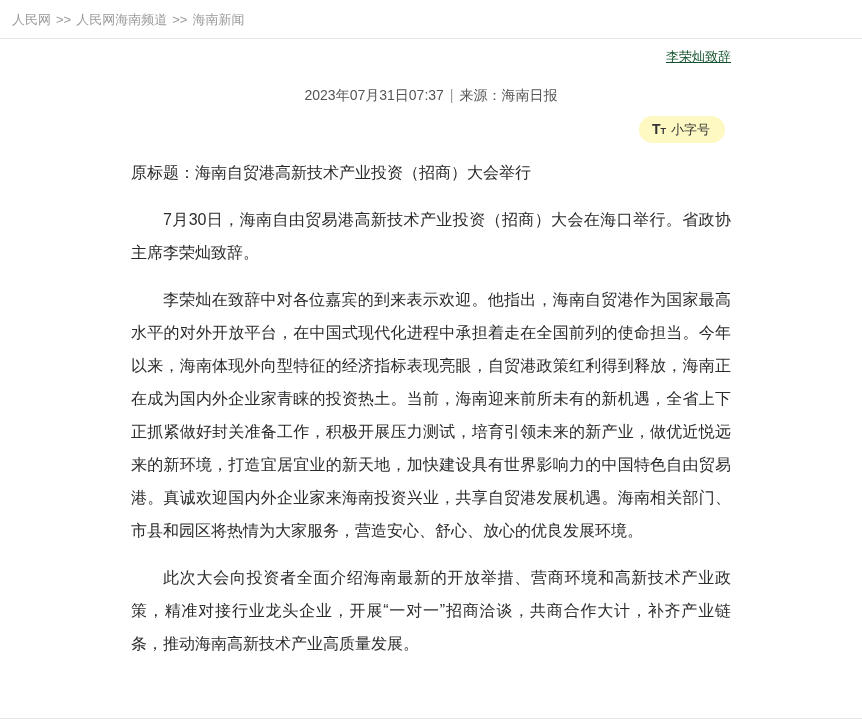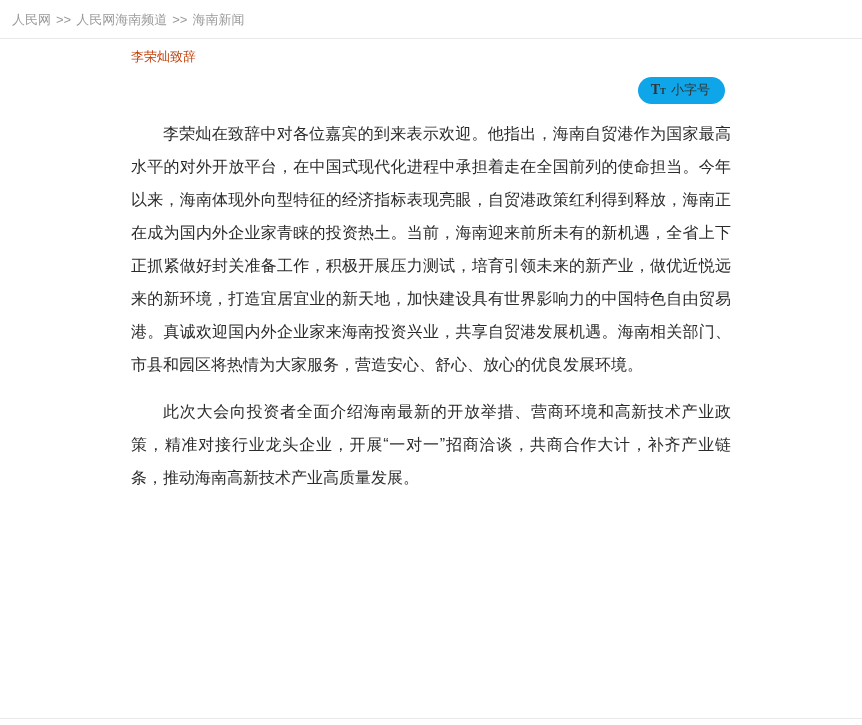--- a/index.html
+++ b/index.html
@@ -38,47 +38,48 @@
     margin-top: 21px;
     font-size: 27px;
     font-weight: bold;
     color: #222222;
     text-align: center;
     letter-spacing: 1px;
     line-height: 1.3;
   }
   .subtitle {
     margin-top: 9px;
-    text-align: left;
+    text-align: right;
     font-size: 13px;
-    color: #c2410c;
+    color: #14532d;
+    text-decoration: underline;
   }
   .meta {
     margin-top: 21px;
     text-align: center;
     font-size: 14px;
     color: #555555;
   }
   .meta .pipe { margin: 0 6px; color: #999; }
   .meta a.source-link { color: #555555; text-decoration: none; cursor: pointer; }
   .toolbar {
     margin-top: 11px;
     text-align: right;
     padding-right: 6px;
   }
   .font-size-pill {
     display: inline-block;
-    background: #0ea5e9;
+    background: #fef9c3;
     border: none;
     border-radius: 14px;
     padding: 5px 15px 5px 13px;
     font-size: 13px;
     color: #333333;
     cursor: pointer;
-    font-family: Liberation Serif, serif;
+    font-family: Liberation Sans, sans-serif;
     line-height: 1.2;
   }
   .font-size-pill .tt-big { font-size: 14px; font-weight: bold; }
   .font-size-pill .tt-small { font-size: 9px; font-weight: bold; }
   .font-size-pill .pill-label { margin-left: 5px; }
   .article-body {
     margin-top: 13px;
     font-size: 16px;
     line-height: 33px;
     color: #2b2b2b;
@@ -93,28 +94,33 @@
 <div class="breadcrumb">
   <a>人民网</a><span class="sep">&gt;&gt;</span><a>人民网海南频道</a><span class="sep">&gt;&gt;</span><a>海南新闻</a>
 </div>
 
 <hr class="divider top-divider">
 
 <div class="content">
 
   <div class="subtitle">李荣灿致辞</div>
 
+  <div class="meta">
+    <span>2023年07月31日07:37</span><span class="pipe">|</span><span>来源：</span><a class="source-link">海南日报</a>
+  </div>
 
   <div class="toolbar">
     <button class="font-size-pill">
       <span><span class="tt-big">T</span><span class="tt-small">T</span></span><span class="pill-label">小字号</span>
     </button>
   </div>
 
   <div class="article-body">
+    <p class="no-indent">原标题：海南自贸港高新技术产业投资（招商）大会举行</p>
+    <p>7月30日，海南自由贸易港高新技术产业投资（招商）大会在海口举行。省政协主席李荣灿致辞。</p>
     <p>李荣灿在致辞中对各位嘉宾的到来表示欢迎。他指出，海南自贸港作为国家最高水平的对外开放平台，在中国式现代化进程中承担着走在全国前列的使命担当。今年以来，海南体现外向型特征的经济指标表现亮眼，自贸港政策红利得到释放，海南正在成为国内外企业家青睐的投资热土。当前，海南迎来前所未有的新机遇，全省上下正抓紧做好封关准备工作，积极开展压力测试，培育引领未来的新产业，做优近悦远来的新环境，打造宜居宜业的新天地，加快建设具有世界影响力的中国特色自由贸易港。真诚欢迎国内外企业家来海南投资兴业，共享自贸港发展机遇。海南相关部门、市县和园区将热情为大家服务，营造安心、舒心、放心的优良发展环境。</p>
     <p>此次大会向投资者全面介绍海南最新的开放举措、营商环境和高新技术产业政策，精准对接行业龙头企业，开展“一对一”招商洽谈，共商合作大计，补齐产业链条，推动海南高新技术产业高质量发展。</p>
 
   </div>
 
 </div>
 
 <hr class="divider bottom-divider">
 
 </body></html>

